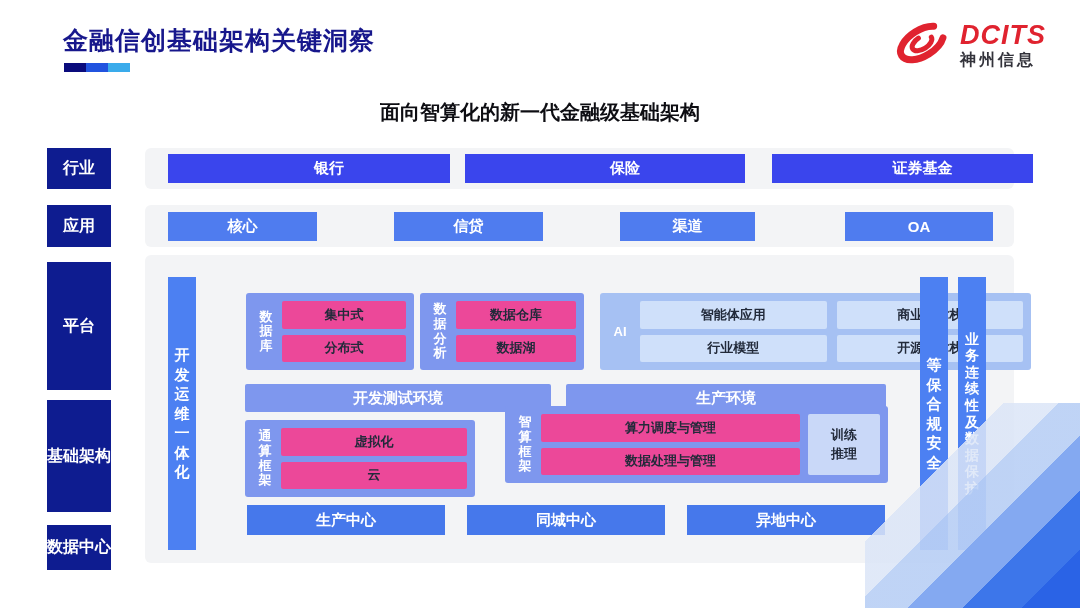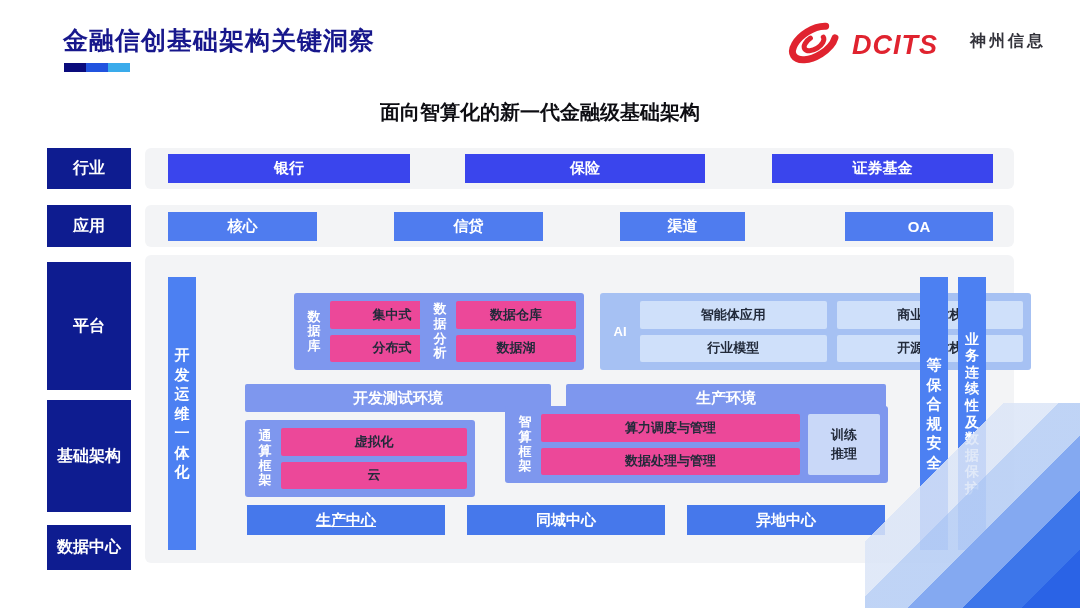--- a/index.html
+++ b/index.html
@@ -6,55 +6,55 @@
   .slide{position:relative;width:1080px;height:608px;background:#ffffff;overflow:hidden;
          font-family:"Liberation Sans", sans-serif;}
 
   
   .title{position:absolute;left:63px;top:24px;font-size:25px;font-weight:bold;color:#17178C;letter-spacing:1px;}
   .title-underline{position:absolute;left:64px;top:63px;width:66px;height:9px;display:flex;}
   .title-underline span{flex:1;}
   .u1{background:#0A0B7C;} .u2{background:#2153DF;} .u3{background:#3AABEB;}
 
   .logo{position:absolute;top:18px;right:34px;display:flex;align-items:center;gap:9px;}
-  .logo-text{display:flex;flex-direction:row;line-height:1.05;gap:32px;}
+  .logo-text{display:flex;flex-direction:column;line-height:1.05;}
   .logo-brand{color:#E0232F;font-weight:bold;font-style:italic;font-size:27px;letter-spacing:1px;}
   .logo-company{color:#33333B;font-weight:bold;font-size:16px;letter-spacing:3px;margin-top:2px;}
 
   .subtitle{position:absolute;left:0;right:0;top:99px;text-align:center;font-size:20px;font-weight:bold;color:#0D0D12;}
 
   
-  .lbl{position:absolute;left:47px;width:84px;background:#0E1C90;color:#fff;font-weight:bold;
+  .lbl{position:absolute;left:47px;width:64px;background:#0E1C90;color:#fff;font-weight:bold;
        font-size:16px;display:flex;align-items:center;justify-content:center;}
   .lbl-industry{top:148px;height:41px;} .lbl-application{top:205px;height:42px;}
   .lbl-platform{top:262px;height:128px;} .lbl-infrastructure{top:400px;height:112px;}
   .lbl-datacenter{top:525px;height:45px;}
 
   
   .strip{position:absolute;left:145px;width:869px;background:#F3F4F6;border-radius:6px;}
   .strip-industry{top:148px;height:41px;} .strip-application{top:205px;height:42px;}
   .panel{top:255px;height:308px;}
 
   .btn{position:absolute;color:#fff;font-weight:bold;display:flex;align-items:center;justify-content:center;}
-  .btn1{top:6px;height:29px;background:#3A45ED;font-size:15px;}
+  .btn1{top:6px;height:29px;background:#3A45ED;font-size:15px;padding-left:40px;}
   .b-bank{left:23px;width:242px;} .b-insurance{left:320px;width:240px;} .b-securities{left:627px;width:221px;}
   .btn2{top:7px;height:29px;background:#4F7CEF;font-size:15px;}
   .b-core{left:23px;width:149px;} .b-credit{left:249px;width:149px;}
-  .b-channel{left:475px;width:125px;text-align:center;} .b-oa{left:700px;width:148px;}
+  .b-channel{left:475px;width:135px;text-align:center;} .b-oa{left:700px;width:148px;}
 
   
   .vbar{position:absolute;top:22px;height:273px;width:28px;background:#4C80F2;color:#fff;
         font-weight:bold;font-size:15px;display:flex;align-items:center;justify-content:center;}
   .vbar-devops{left:23px;} .vbar-security{left:775px;} .vbar-continuity{left:813px;}
   .vchars{display:inline-block;width:1em;word-break:break-all;text-align:center;line-height:1.3;}
 
   
   .group{position:absolute;background:#7E97EE;border-radius:3px;display:flex;align-items:stretch;
          padding:8px;box-sizing:border-box;}
-  .g-database{left:101px;top:38px;width:168px;height:77px;margin-left:48px;}
+  .g-database{left:101px;top:38px;width:168px;height:77px;}
   .g-analytics{left:275px;top:38px;width:164px;height:77px;}
   .g-ai{left:455px;top:38px;width:431px;height:77px;background:#A6C1F3;}
   .g-general{left:100px;top:165px;width:230px;height:77px;}
   .g-intelligent{left:360px;top:151px;width:383px;height:77px;}
   .g-label{width:24px;color:#fff;font-weight:bold;font-size:13px;display:flex;align-items:center;justify-content:center;}
   .g-label .vchars{line-height:1.12;}
   .g-items{flex:1;display:flex;flex-direction:column;gap:6px;margin-left:4px;}
   .g-item{flex:1;background:#ec4899;color:#222A3A;font-size:13px;font-weight:bold;border-radius:2px;
           display:flex;align-items:center;justify-content:center;}
   .g-ai .g-items{display:grid;grid-template-columns:1fr 1fr;gap:6px 10px;margin-left:8px;text-align:center;}
@@ -62,21 +62,21 @@
   .g-side{width:72px;margin-left:8px;background:#C9D8F8;color:#222A3A;font-size:13px;font-weight:bold;
           border-radius:2px;display:flex;align-items:center;justify-content:center;text-align:center;}
   .g-side .wrap2{display:inline-block;width:2.2em;word-break:break-all;line-height:1.4;text-align:center;}
 
   
   .env{position:absolute;top:129px;height:28px;background:#7E97EE;color:#fff;font-weight:bold;font-size:15px;
        display:flex;align-items:center;justify-content:center;border-radius:2px;}
   .env-dev{left:100px;width:306px;} .env-prod{left:421px;width:320px;}
   .center-btn{position:absolute;top:250px;height:30px;background:#4678EB;color:#fff;font-weight:bold;
               font-size:15px;display:flex;align-items:center;justify-content:center;}
-  .c-prod{left:102px;width:198px;text-decoration:underline;} .c-same{left:322px;width:198px;} .c-remote{left:542px;width:198px;}
+  .c-prod{left:102px;width:198px;} .c-same{left:322px;width:198px;} .c-remote{left:542px;width:198px;}
 
   
   .corner-stripes{position:absolute;right:0;bottom:0;width:215px;height:205px;z-index:5;pointer-events:none;
     background:linear-gradient(135deg,
       rgba(255,255,255,0) 0 33%,
       rgba(219,229,247,0.85) 33% 46%,
       rgba(186,208,245,0.92) 46% 59%,
       #84A9F1 59% 72%,
       #3D76EA 72% 86%,
       #2A63E6 86% 100%);}

